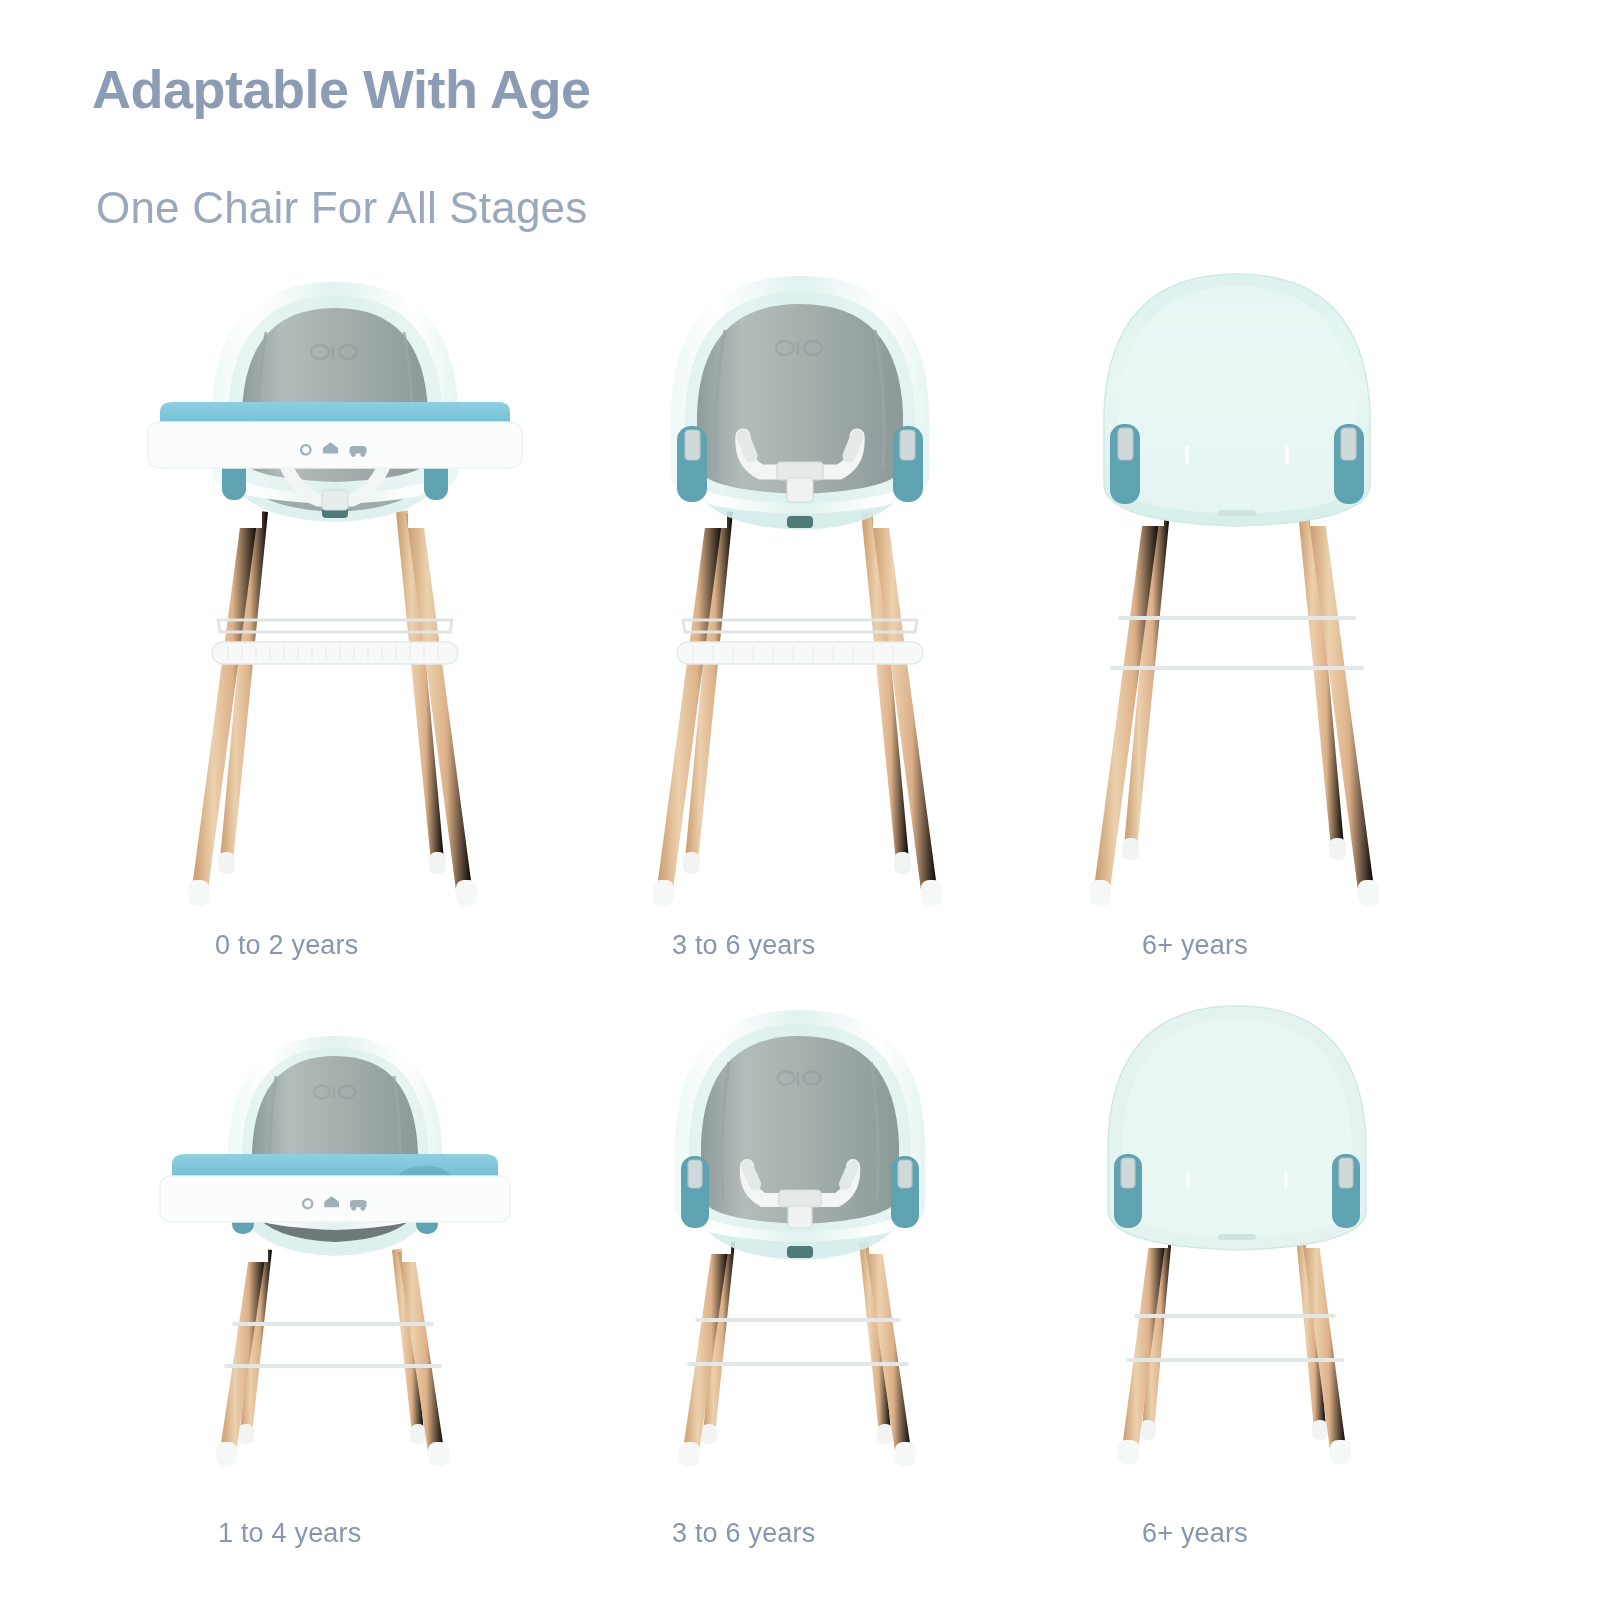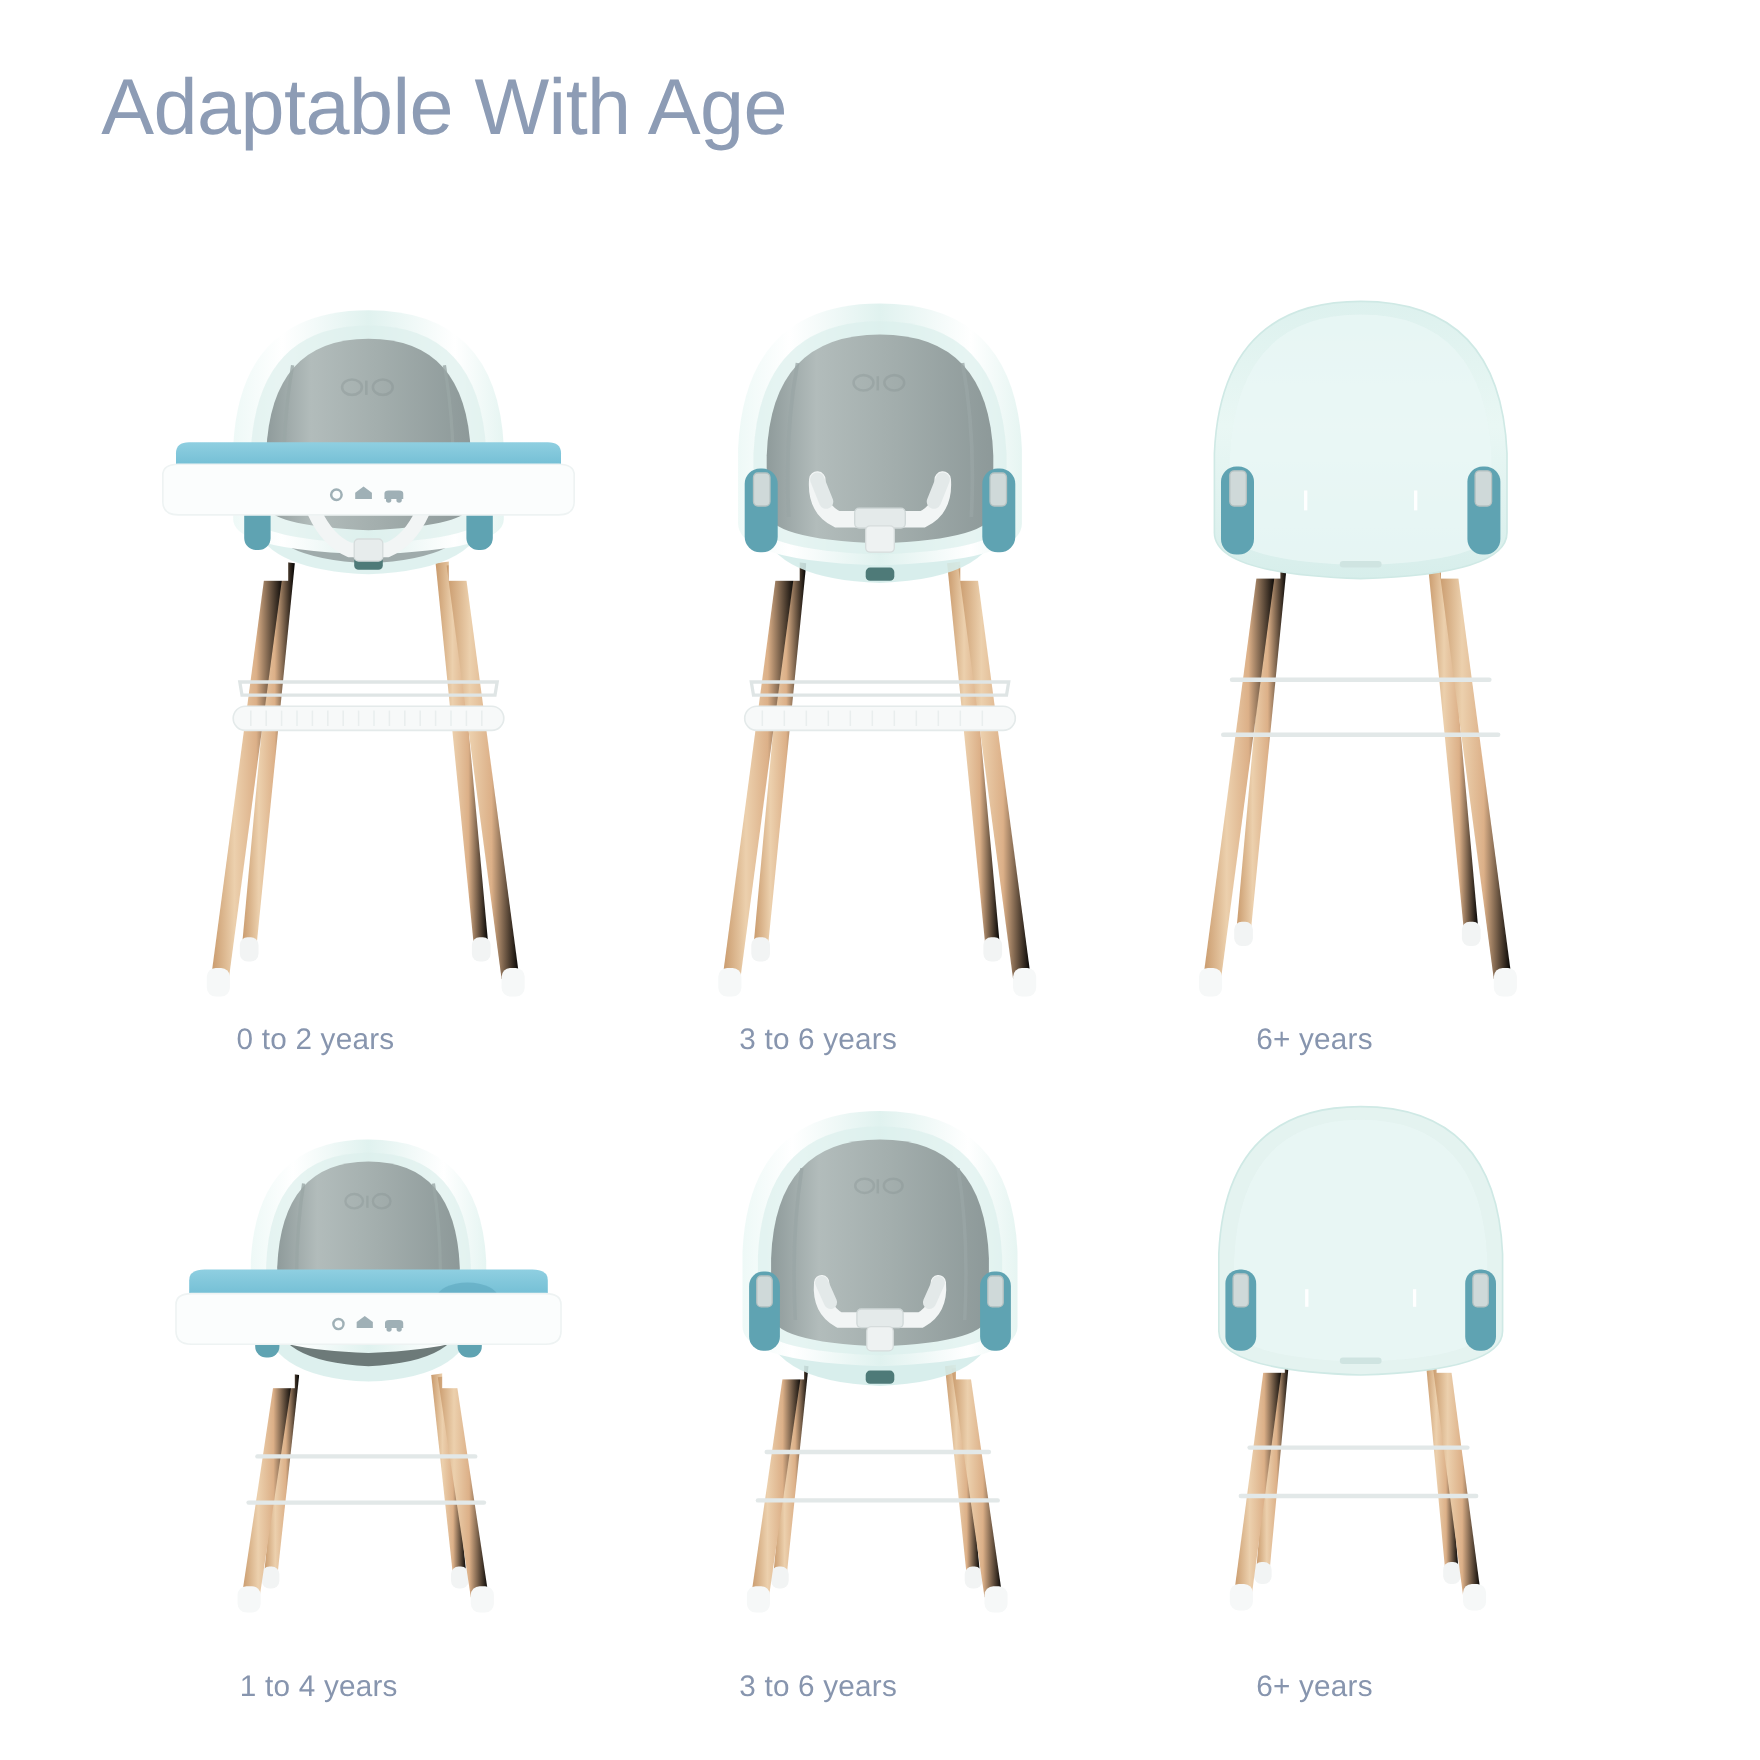--- a/index.html
+++ b/index.html
@@ -7,22 +7,22 @@
     width:1600px;height:1600px;background:#ffffff;
     font-family:"Liberation Sans",sans-serif;
     -webkit-font-smoothing:antialiased;
     overflow:hidden;position:relative;
   }
   .page{position:relative;width:1600px;height:1600px;}
 
   
   .title{
     position:absolute;left:92px;top:62px;
-    font-size:72px;line-height:1;letter-spacing:-0.5px;
-    color:#8d9cb5;font-weight:400;white-space:nowrap;
+    font-size:54px;line-height:1;letter-spacing:-0.5px;
+    color:#8d9cb5;font-weight:700;white-space:nowrap;
   }
   .subtitle{
     position:absolute;left:96px;top:186px;
     font-size:44px;line-height:1;letter-spacing:0.2px;
     color:#9aa8bd;font-weight:400;white-space:nowrap;
   }
 
   
   .grid{position:absolute;left:0;top:260px;width:1600px;}
   .row{position:relative;width:1312px;height:720px;}
@@ -46,20 +46,21 @@
 
   .stage{position:absolute;left:0;top:0;width:470px;height:660px;}
   .stage svg{display:block;width:470px;height:660px;}
 </style>
 </head>
 <body>
 
 <div class="page">
 
   <div class="title">Adaptable With Age</div>
+  <div class="subtitle">One Chair For All Stages</div>
 
   <div class="grid">
 
     <div class="row">
 
       <div class="cell c0">
         <div class="stage">
           <svg viewBox="0 0 470 660">
             <defs>
               <linearGradient id="woodA" x1="0" y1="0" x2="1" y2="0">

